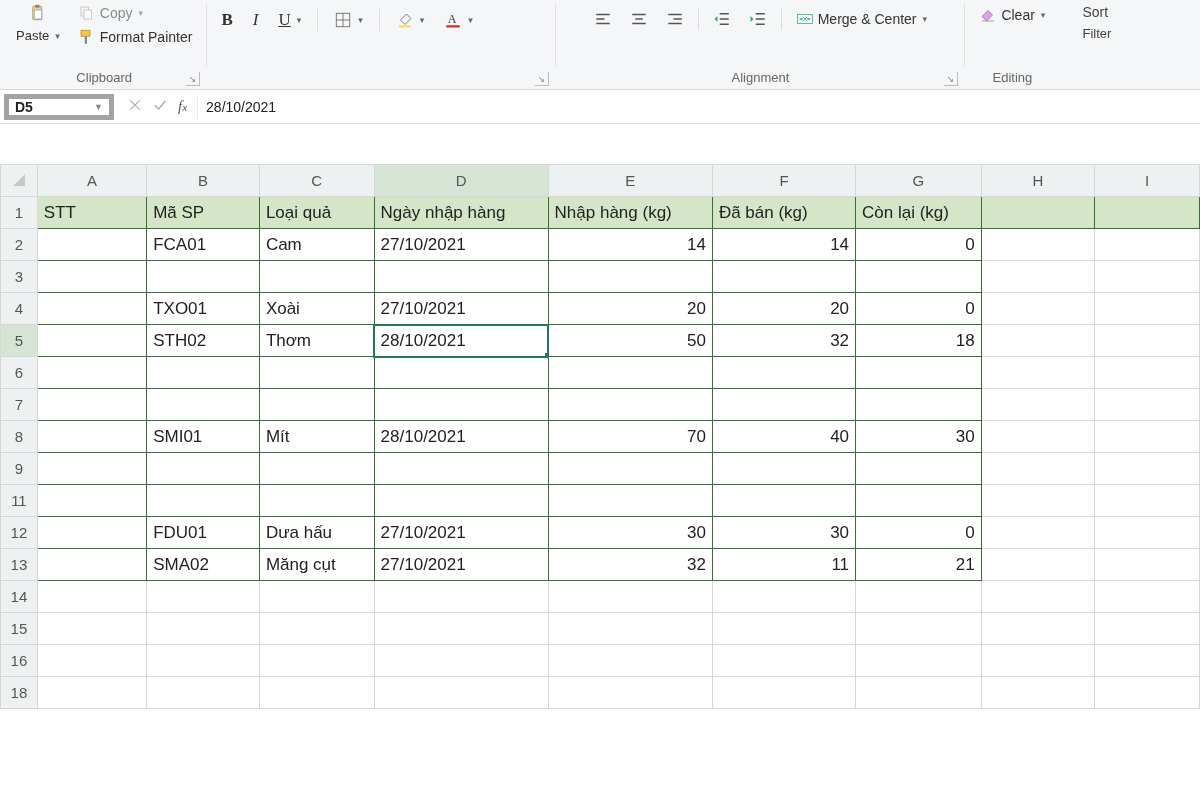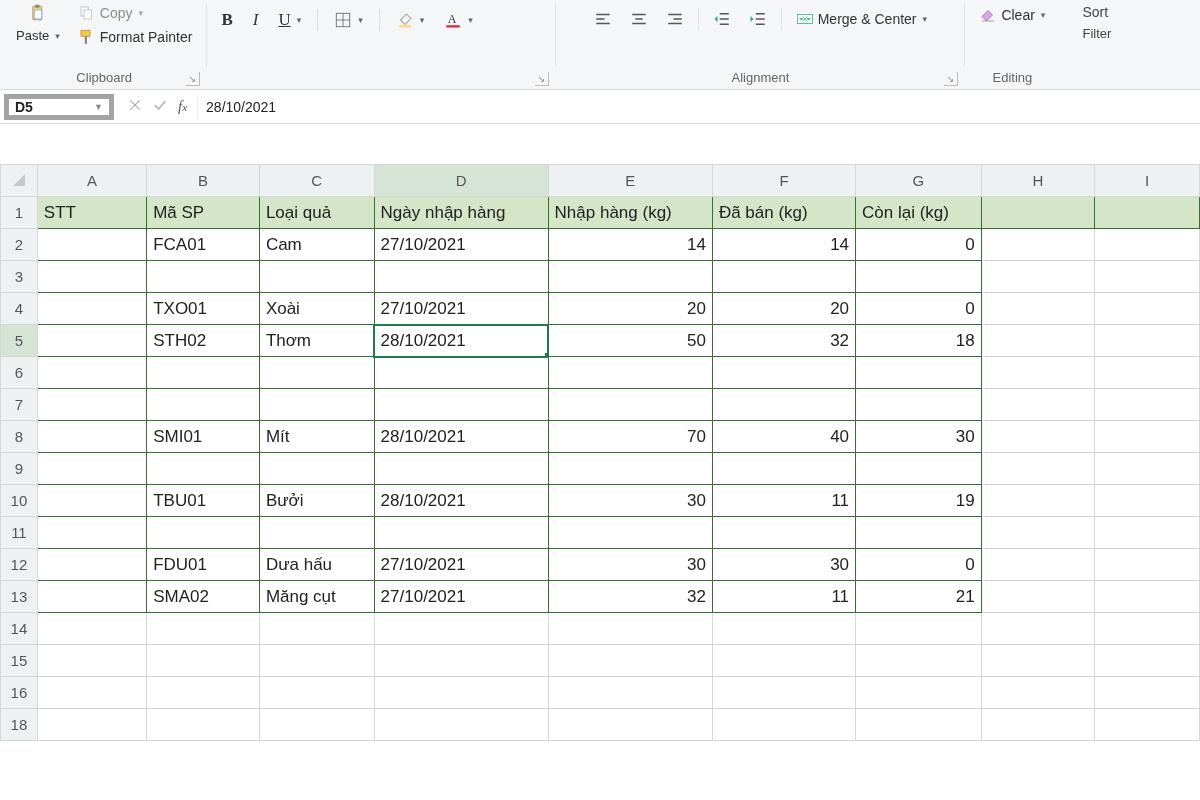--- a/index.html
+++ b/index.html
@@ -374,32 +374,20 @@
           <td class="cell b"></td>
           <td class="cell b"></td>
           <td class="cell b"></td>
           <td class="cell b"></td>
           <td class="cell b"></td>
           <td class="cell b"></td>
           <td class="cell"></td>
           <td class="cell"></td>
         </tr>
         <tr class="data-row">
-          <th class="rh">10</th>
-          <td class="cell b"></td>
-          <td class="cell b">TBU01</td>
-          <td class="cell b">Bưởi</td>
-          <td class="cell b">28/10/2021</td>
-          <td class="cell r b">30</td>
-          <td class="cell r b">11</td>
-          <td class="cell r b">19</td>
-          <td class="cell"></td>
-          <td class="cell"></td>
-        </tr>
-        <tr class="data-row">
           <th class="rh">11</th>
           <td class="cell b"></td>
           <td class="cell b"></td>
           <td class="cell b"></td>
           <td class="cell b"></td>
           <td class="cell b"></td>
           <td class="cell b"></td>
           <td class="cell b"></td>
           <td class="cell"></td>
           <td class="cell"></td>

